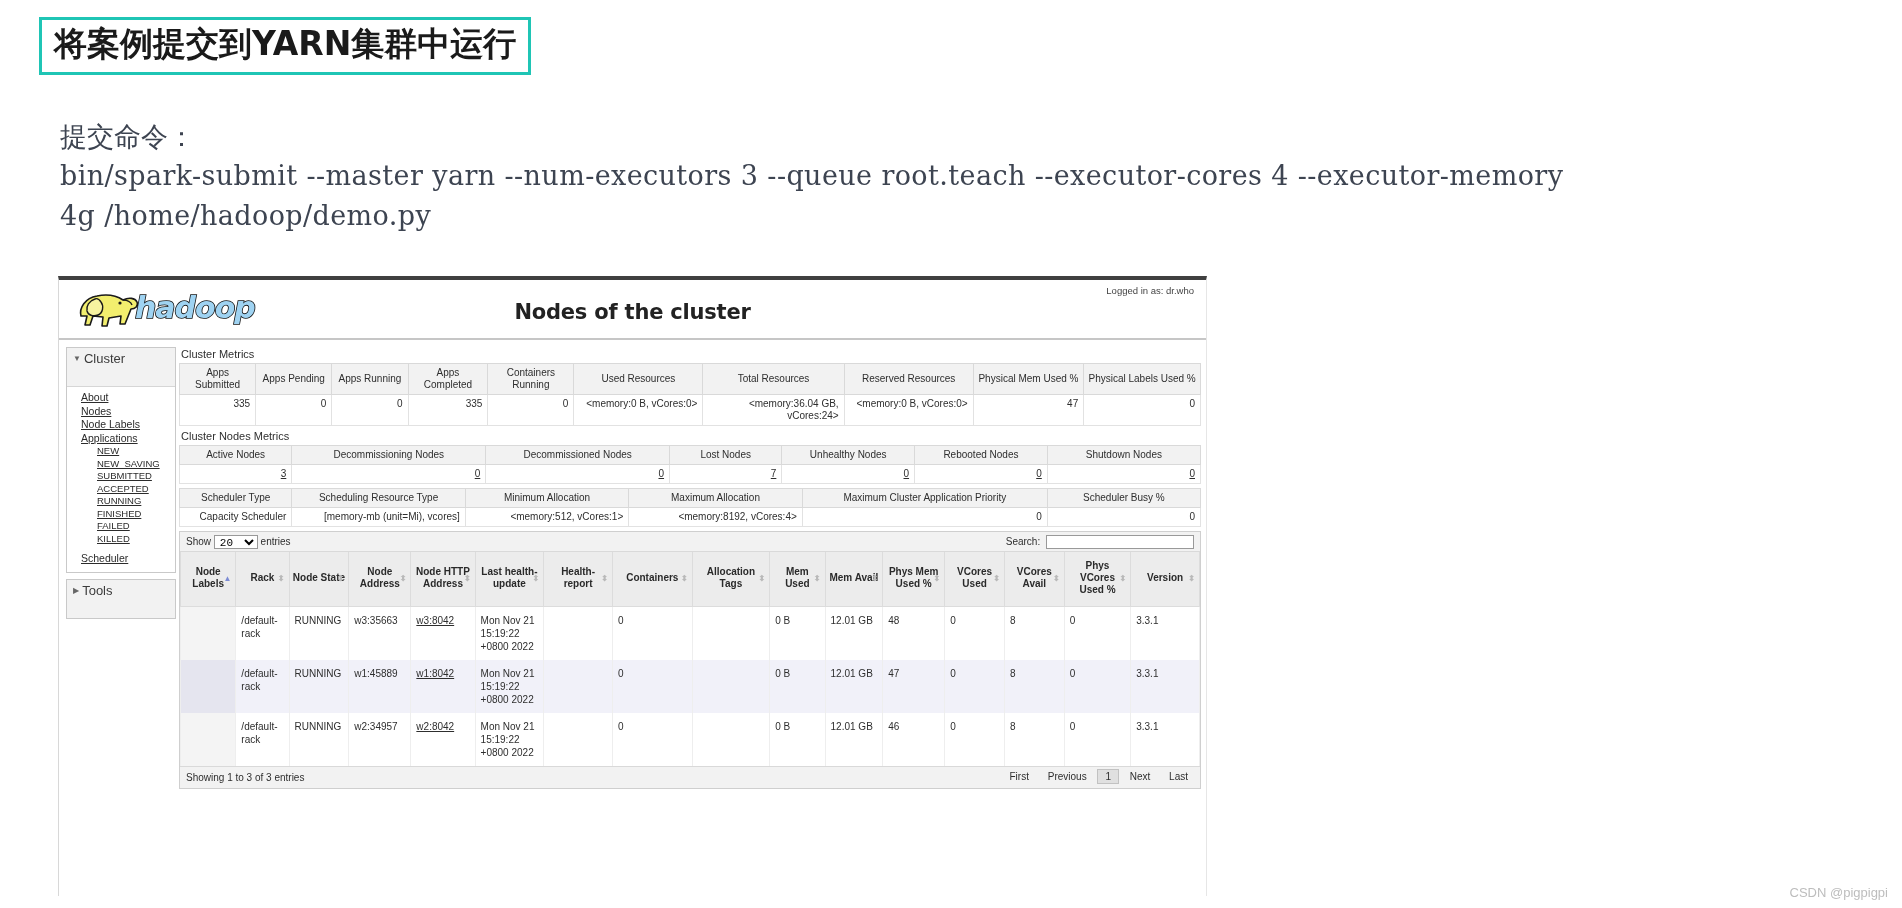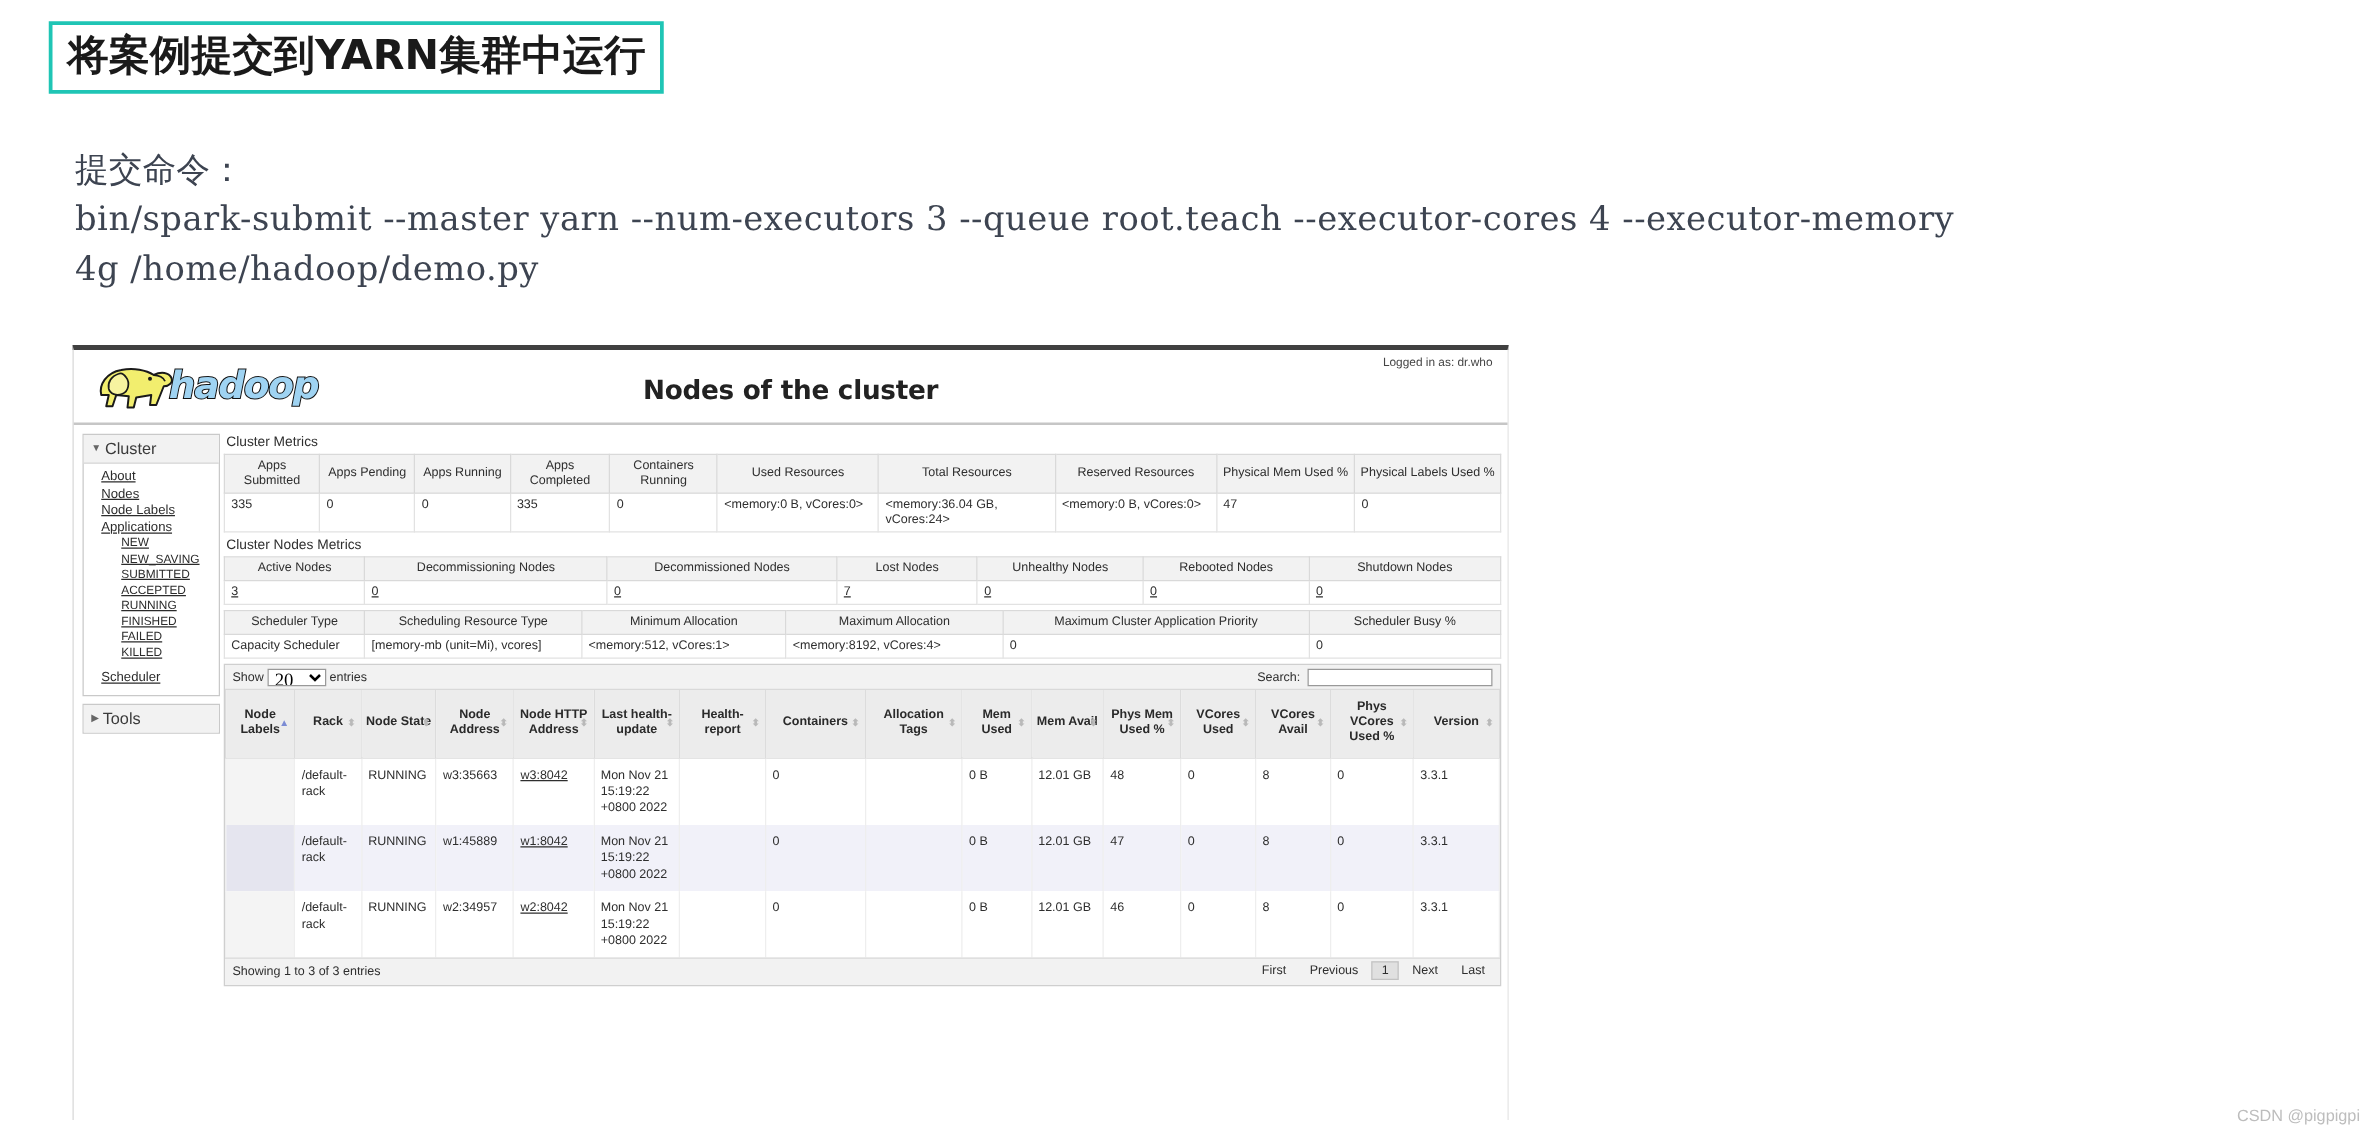--- a/index.html
+++ b/index.html
@@ -90,21 +90,21 @@
     width: 110px;
   }
   .nav-block {
     border: 1px solid #c9c9c9;
     background: #fff;
     margin-bottom: 6px;
   }
   .nav-head {
     background: #f2f2f2;
     border-bottom: 1px solid #d6d6d6;
-    padding: 3px 4px 4px 6px;
+    padding: 3px 4px 20px 6px;
     font-size: 13px;
     color: #3b3b3b;
   }
   .nav-head .caret { font-size: 8px; color:#666; margin-right: 3px; vertical-align: 2px; }
   .nav-body { padding: 4px 0 6px 0; }
   .nav-link {
     display: block;
     color: #2b2b2b;
     text-decoration: underline;
     font-size: 10.5px;
@@ -149,37 +149,37 @@
   table.metrics td {
     border: 1px solid #e2e2e2;
     border-top: none;
     font-size: 10px;
     color: #2e2e2e;
     padding: 3px 5px;
     vertical-align: top;
     line-height: 12px;
     background: #fff;
   }
-  table.metrics td.lft { text-align: left; }
+  table.metrics td.lft { text-align: right; }
   td .lnk { color: #2e2e2e; text-decoration: underline; }
 
   
   .dt-wrap { margin-top: 2px; border: 1px solid #cfcfcf; }
   .dt-toolbar {
     background: #f2f2f2;
     border-bottom: 1px solid #d9d9d9;
     height: 20px;
     position: relative;
     padding: 0 6px;
     font-size: 10px;
     color: #2e2e2e;
   }
   .dt-length { position:absolute; left: 6px; top: 3px; }
   .dt-select {
-    font-size: 15px; font-family: Liberation Serif, serif;
+    font-size: 11px; font-family: Liberation Mono, monospace;
     height: 14px; padding: 0 1px;
     border: 1px solid #999; background:#fff; vertical-align: middle;
   }
   .dt-filter { position: absolute; right: 6px; top: 3px; }
   .dt-search {
     width: 148px; height: 14px;
     border: 1px solid #999; background:#fff;
     vertical-align: middle; margin-left: 3px;
     font-size: 10px; padding: 0 3px;
   }

